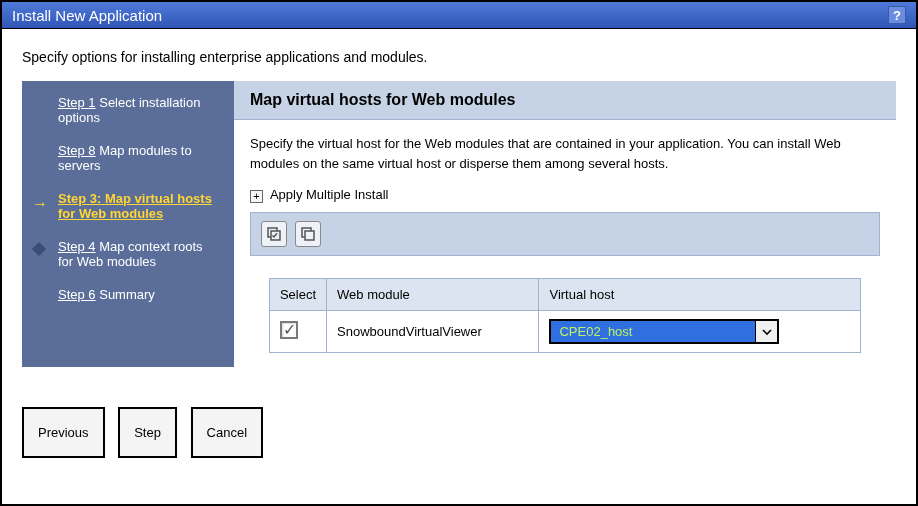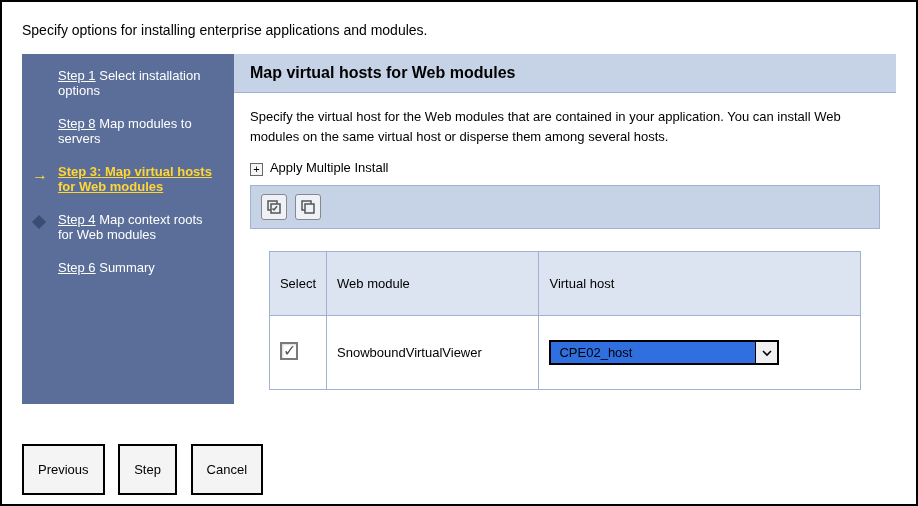--- a/index.html
+++ b/index.html
@@ -139,21 +139,21 @@
     cursor: pointer;
   }
   .tool-icon svg { width: 18px; height: 18px; }
   .data-table {
     border-collapse: collapse;
     width: 94%;
     margin-left: 3%;
   }
   .data-table th, .data-table td {
     border: 1px solid #9fb3d1;
-    padding: 24px 10px;
+    padding: 8px 10px;
     text-align: left;
     font-size: 13px;
     font-weight: normal;
   }
   .data-table th {
     background: #dbe4f0;
   }
   .checkbox-cell {
     text-align: center;
     width: 56px;
@@ -176,21 +176,21 @@
   .vh-select {
     border: 2px solid #000;
     padding: 0;
     display: inline-flex;
     align-items: stretch;
     min-width: 230px;
     background: #fff;
   }
   .vh-select .value {
     background: #2f6fe0;
-    color: #000000;
+    color: #bef264;
     padding: 3px 8px;
     flex: 1;
     font-size: 13px;
   }
   .vh-select .chev {
     width: 22px;
     display: flex;
     align-items: center;
     justify-content: center;
     border-left: 1px solid #000;
@@ -206,20 +206,24 @@
     border: 2px solid #000;
     background: #f4f4f4;
     margin-right: 10px;
     cursor: pointer;
   }
 </style>
 </head>
 <body>
 
 <div class="outer">
+  <div class="titlebar">
+    <span>Install New Application</span>
+    <span class="help-icon">?</span>
+  </div>
 
   <div class="content">
     <div class="intro">Specify options for installing enterprise applications and modules.</div>
 
     <div class="layout">
       <div class="sidebar">
 
         <div class="step">
           <span class="link"><span>Step 1</span></span>
           <span>Select installation options</span>

